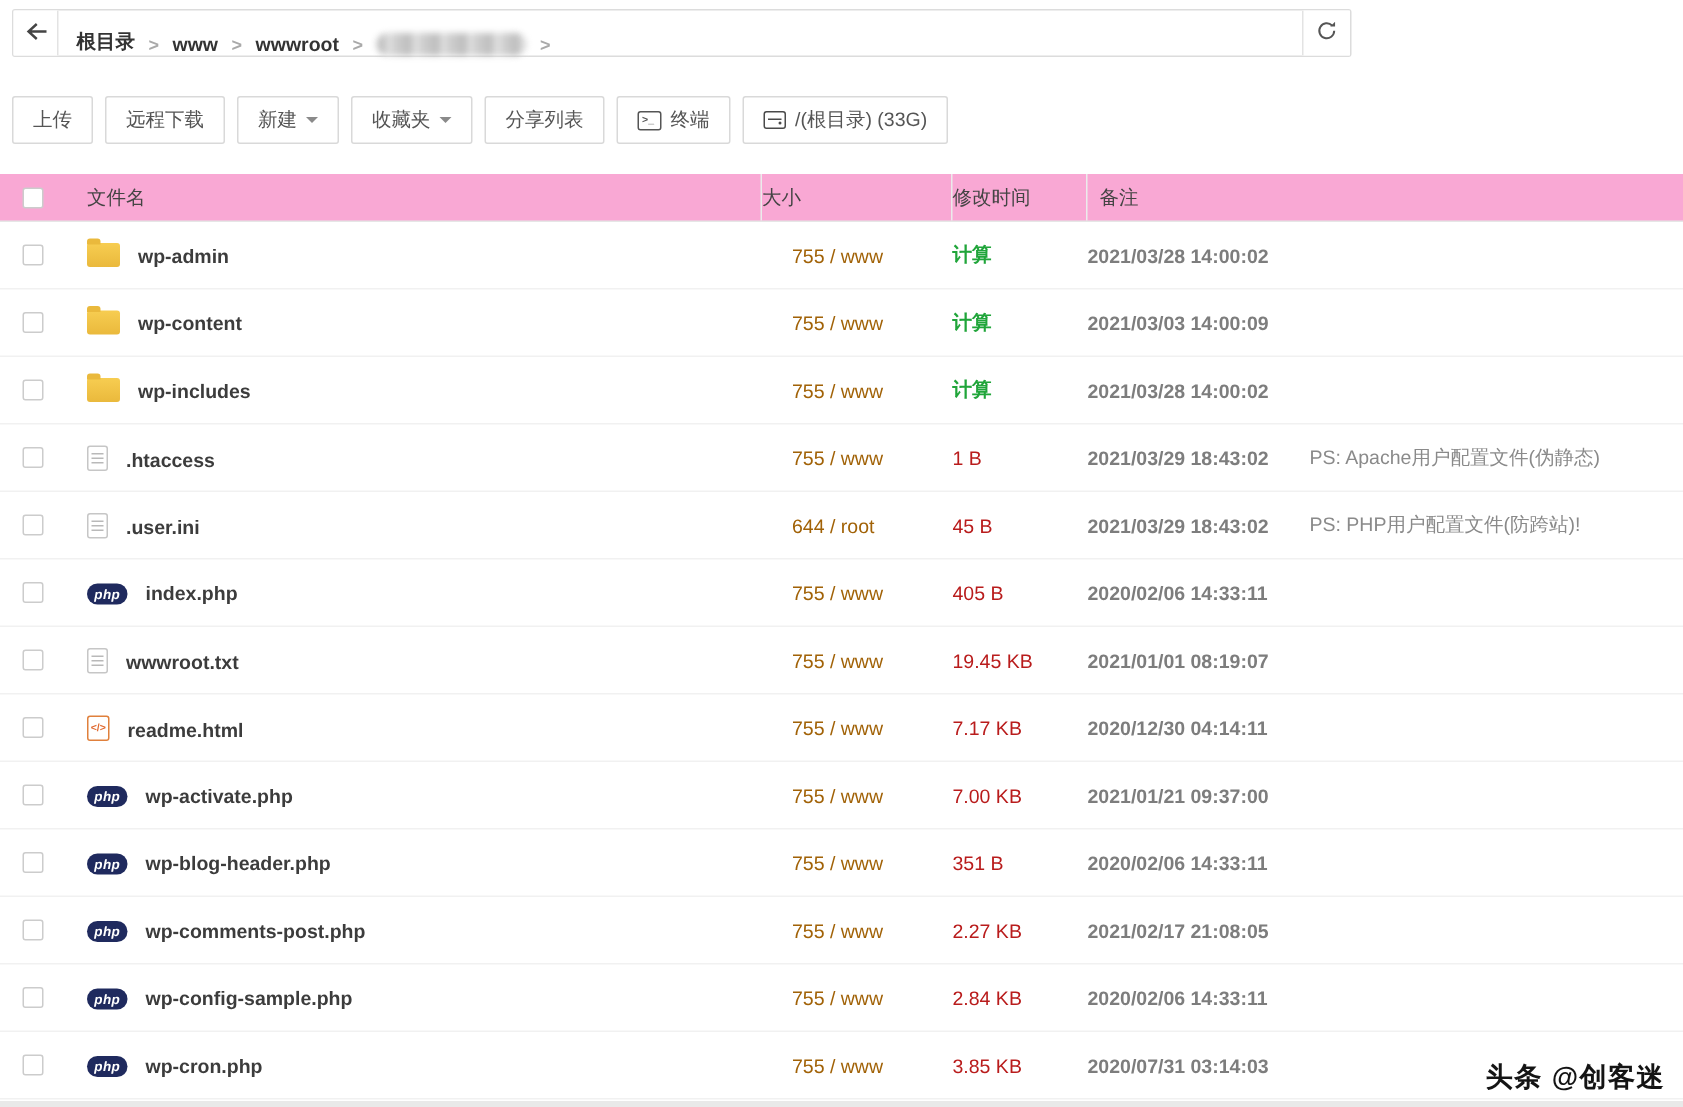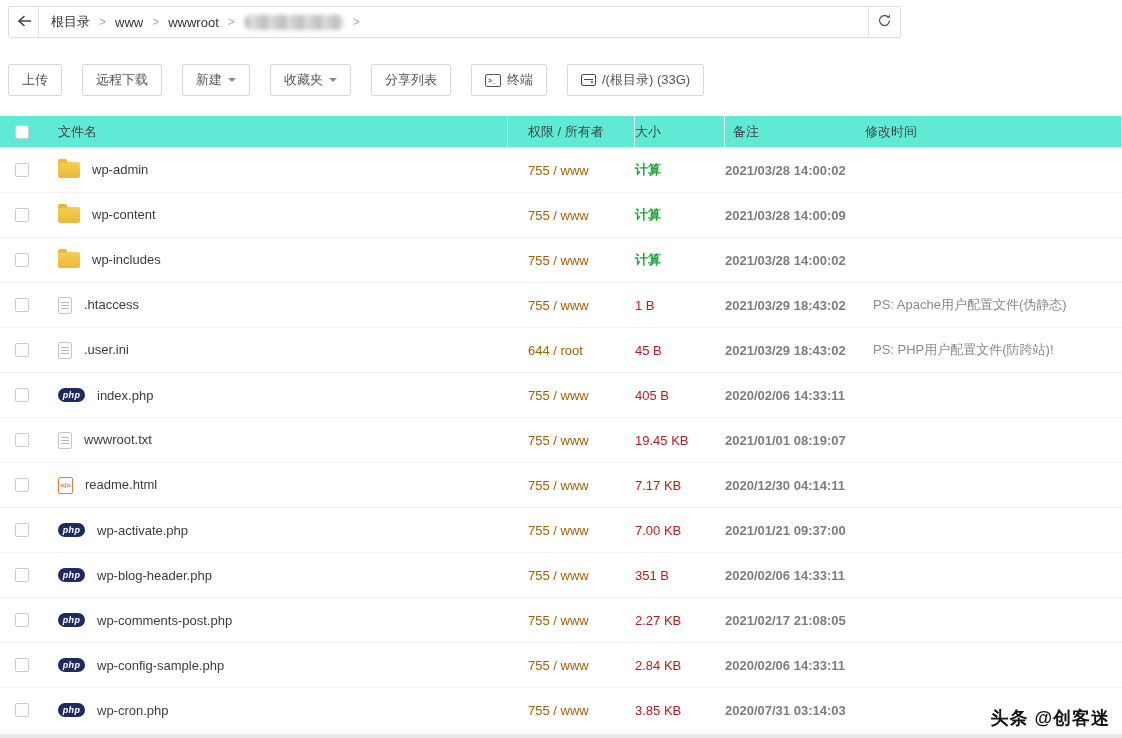--- a/index.html
+++ b/index.html
@@ -4,58 +4,58 @@
 <style>
   * { margin:0; padding:0; box-sizing:border-box; }
   html,body { width:1122px; height:738px; background:#fff; overflow:hidden;
               font-family:"Liberation Sans","DejaVu Sans",sans-serif; font-size:13px; color:#404040; position:relative; }
 
   
   .topbar { display:flex; align-items:stretch; height:32px; margin:6px 8px 0 8px; width:893px;
             border:1px solid #dcdcdc; border-radius:2px; background:#fff; }
   .back-btn { width:30px; display:flex; align-items:center; justify-content:center;
               border-right:1px solid #e3e3e3; cursor:pointer; background:#fff; border:none; border-right:1px solid #e3e3e3; }
-  .crumbs { flex:1; display:flex; align-items:center; gap:9px; padding:0 12px; }
+  .crumbs { flex:1; display:flex; align-items:flex-end; gap:9px; padding:0 12px;font-weight:bold; }
   .crumb { color:#333; cursor:pointer; }
   .crumb-sep { color:#a9a9a9; font-size:12px; }
   .crumb-blur { width:100px; height:15px; border-radius:8px;
                 background:repeating-linear-gradient(90deg,#bdbdbd 0 6px,#dadada 6px 12px,#c9c9c9 12px 18px);
                 filter:blur(2px); opacity:.95; }
   .refresh-btn { width:32px; display:flex; align-items:center; justify-content:center;
                  border:none; background:#fff; border-left:1px solid #e3e3e3; cursor:pointer; }
 
   
-  .toolbar { display:flex; gap:20px; margin:26px 0 0 8px; }
+  .toolbar { display:flex; gap:8px; margin:26px 0 0 8px; }
   .tb-btn { display:flex; align-items:center; gap:6px; height:32px; padding:0 13px;
             border:1px solid #d9d9d9; border-radius:2px; background:#fff; color:#555;
             font-size:13px; cursor:pointer; font-family:inherit; }
   .caret { width:0; height:0; border:4px solid transparent; border-top-color:#8a8a8a; margin-top:4px; }
   .term-icon { width:16px; height:13px; border:1px solid #555; border-radius:2px;
                display:inline-flex; align-items:center; justify-content:flex-start; padding-left:2px; }
   .term-icon::before { content:">_"; font-size:7px; color:#555; font-weight:700; line-height:1; }
   .disk-icon { width:15px; height:12px; border:1px solid #4a4a4a; border-radius:2px; position:relative; }
   .disk-icon::before { content:""; position:absolute; left:2px; right:2px; top:4px; height:1px; background:#4a4a4a; }
   .disk-icon::after { content:""; position:absolute; right:2px; bottom:2px; width:2px; height:2px; border-radius:50%; background:#4a4a4a; }
 
   
   .grid-row { display:grid; grid-template-columns:44px 464px 127px 90px 140px 1fr; align-items:center; }
   .table { margin-top:20px; }
-  .thead { height:32px; background:#5eead4; border-bottom:1px solid #e6e6e6; color:#444; }
+  .thead { height:32px; background:#f9a8d4; border-bottom:1px solid #e6e6e6; color:#444; }
   .thead .hcell { height:100%; display:flex; align-items:center; }
   .hcell.h-name { padding-left:14px; border-right:1px solid #ebebeb; }
   .hcell.h-perm { padding-left:20px; border-right:1px solid #ebebeb; }
   .hcell.h-size { border-right:1px solid #ebebeb; }
   .hcell.h-time { border-right:1px solid #ebebeb; }
   .hcell.h-note { padding-left:8px; }
   .hcell.h-check { justify-content:center; }
 
   .trow { height:45px; border-bottom:1px solid #f1f1f1; }
   .cell-check { display:flex; justify-content:center; }
   .checkbox { width:14px; height:14px; border:1px solid #ccc; border-radius:2px; background:#fff; cursor:pointer; }
-  .cell-name { display:flex; align-items:flex-start; gap:12px; padding-left:14px; }
+  .cell-name { display:flex; align-items:flex-end; gap:12px; padding-left:14px;font-weight:bold; }
   .name-text { color:#3c3c3c; cursor:pointer; }
   .cell-perm { padding-left:20px; color:#a16207; }
   .cell-size { color:#b91c1c; }
   .size-link { color:#20a53a; cursor:pointer;font-weight:bold; }
   .cell-time { color:#7d7d7d;font-weight:bold; }
   .cell-note { padding-left:8px; color:#8a8a8a; }
 
   
   .file-icon { flex:0 0 auto; display:inline-flex; align-items:center; justify-content:center; }
   .icon-folder { width:22px; height:16px; background:linear-gradient(#f7cd51,#eab93c); border-radius:2px; position:relative; }
@@ -133,24 +133,23 @@
     <span>/(根目录) (33G)</span>
   </button>
 </div>
 
 <div class="table">
   <div class="grid-row thead">
     <div class="hcell h-check">
         <span class="checkbox"></span>
       </div>
     <div class="hcell h-name">文件名</div>
-    <div class="hcell h-perm">权限 / 所有者</div>
     <div class="hcell h-size">大小</div>
+    <div class="hcell h-time">修改时间</div>
     <div class="hcell h-note">备注</div>
-    <div class="hcell h-time">修改时间</div>
   </div>
   <div>
       <div class="grid-row trow">
     <div class="cell-check">
           <span class="checkbox"></span>
         </div>
     <div class="cell-name">
       <span class="file-icon icon-folder"></span>
       <span class="name-text">wp-admin</span>
     </div>
@@ -162,21 +161,21 @@
       <div class="grid-row trow">
     <div class="cell-check">
           <span class="checkbox"></span>
         </div>
     <div class="cell-name">
       <span class="file-icon icon-folder"></span>
       <span class="name-text">wp-content</span>
     </div>
     <div class="cell-perm">755 / www</div>
     <div class="cell-size size-link">计算</div>
-    <div class="cell-time">2021/03/28 14:00:09</div>
+    <div class="cell-time">2021/03/03 14:00:09</div>
     <div class="cell-note"></div>
   </div>
       <div class="grid-row trow">
     <div class="cell-check">
           <span class="checkbox"></span>
         </div>
     <div class="cell-name">
       <span class="file-icon icon-folder"></span>
       <span class="name-text">wp-includes</span>
     </div>

